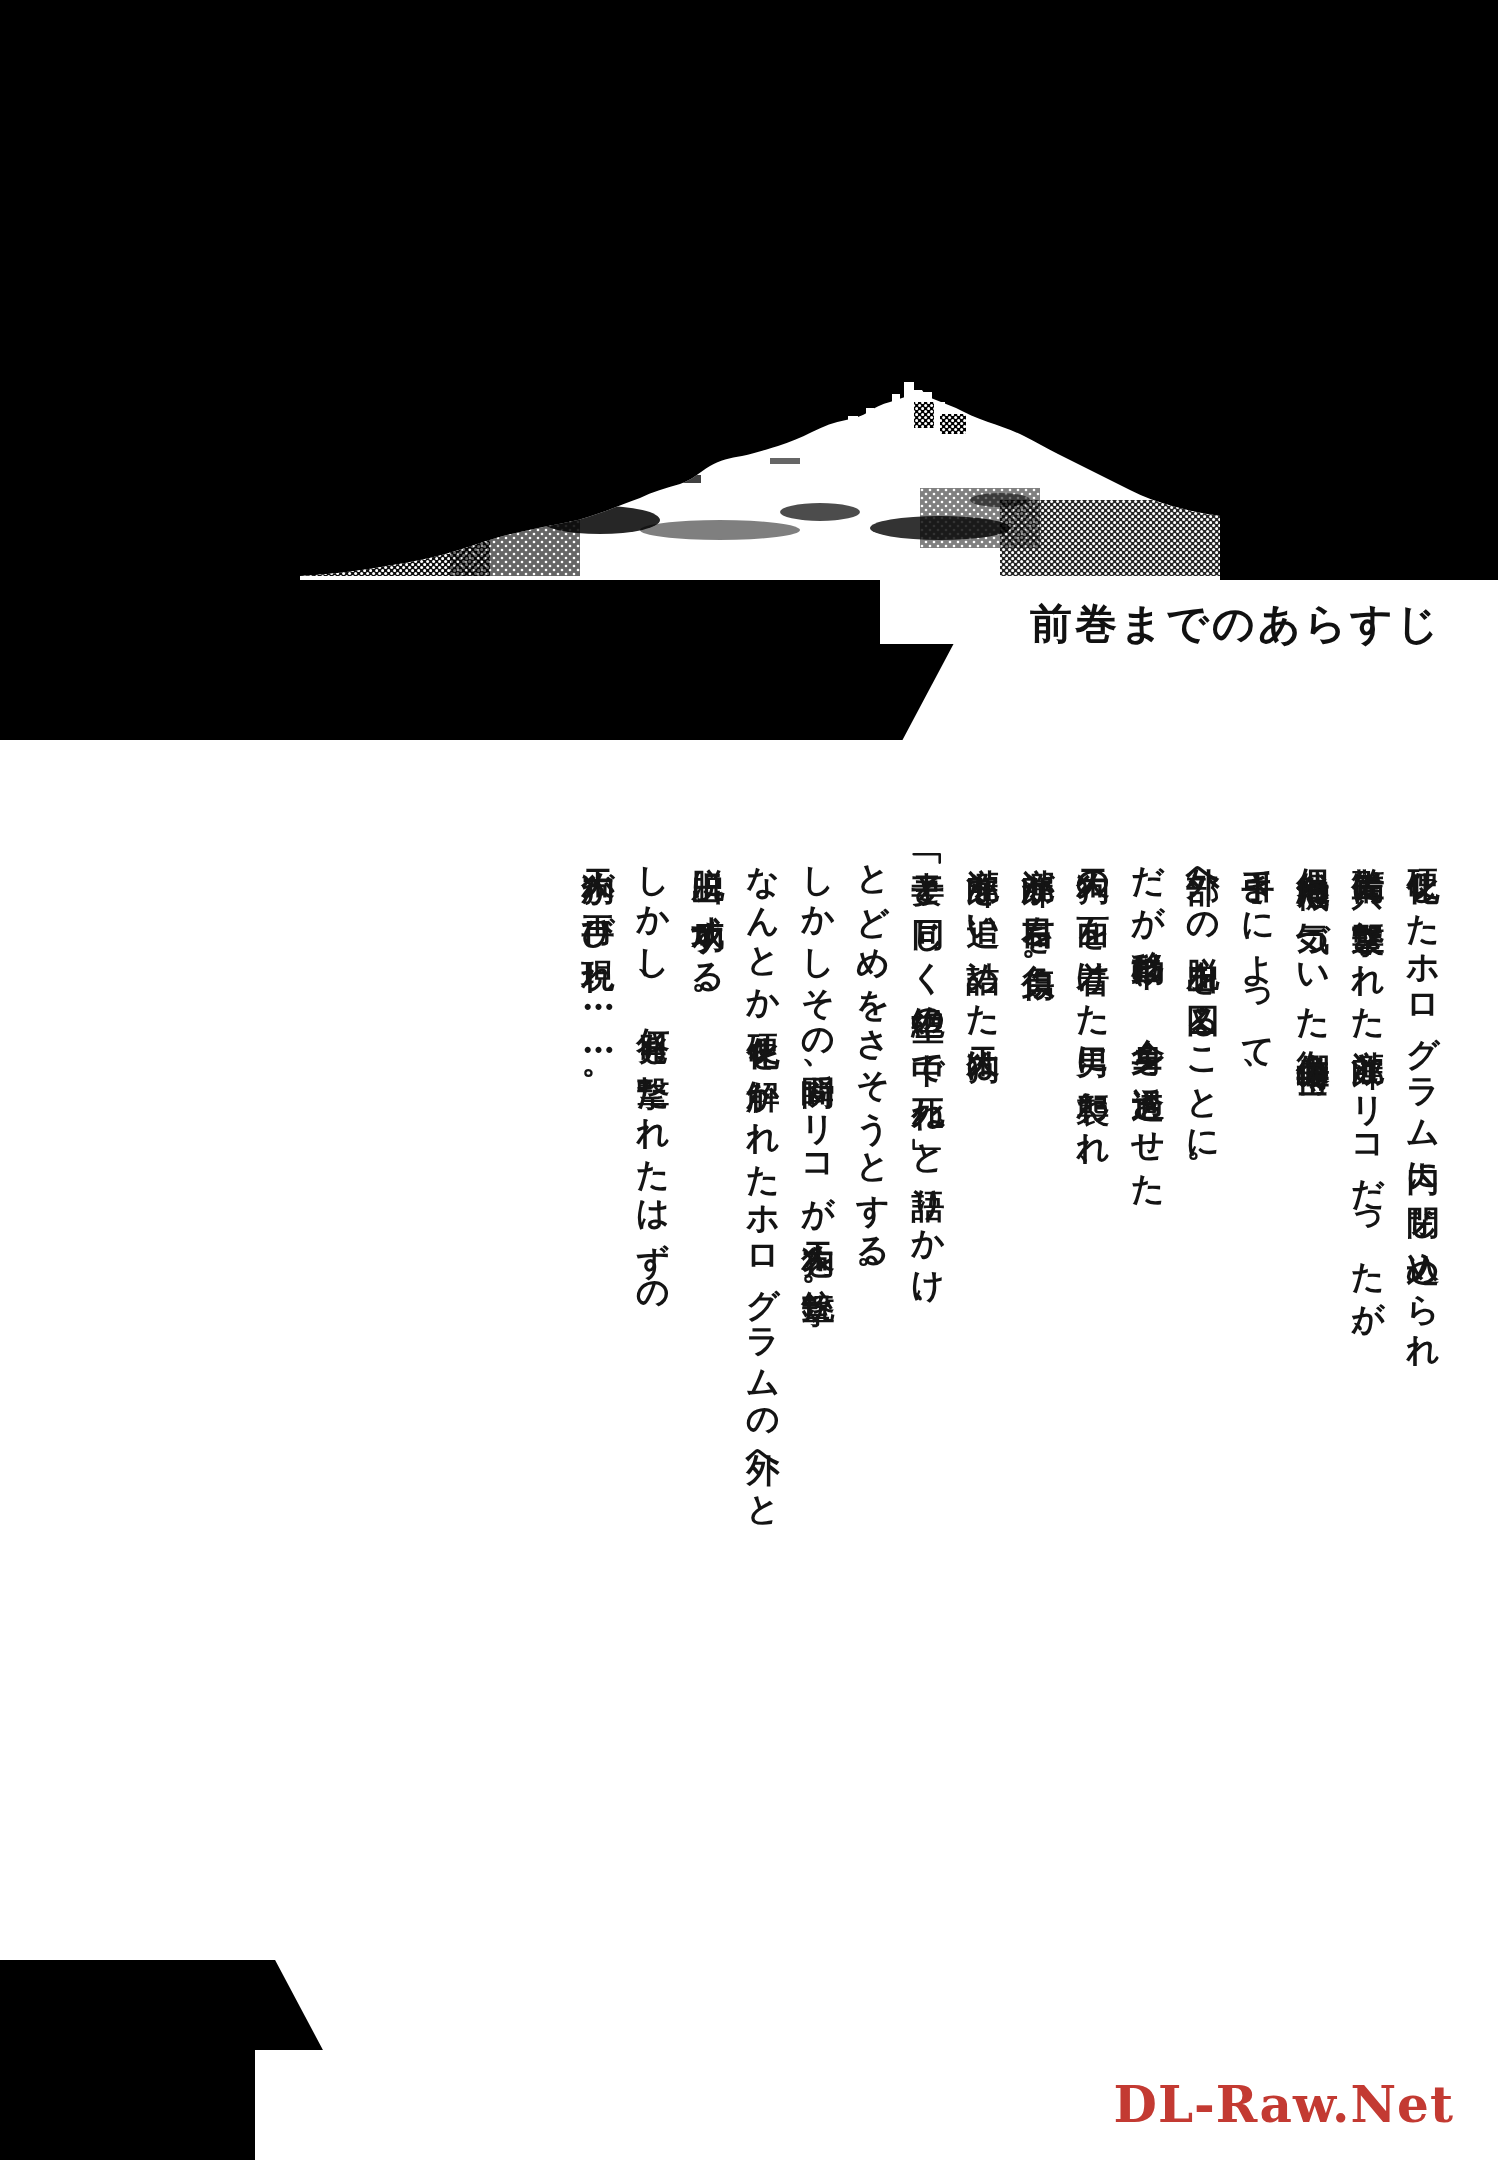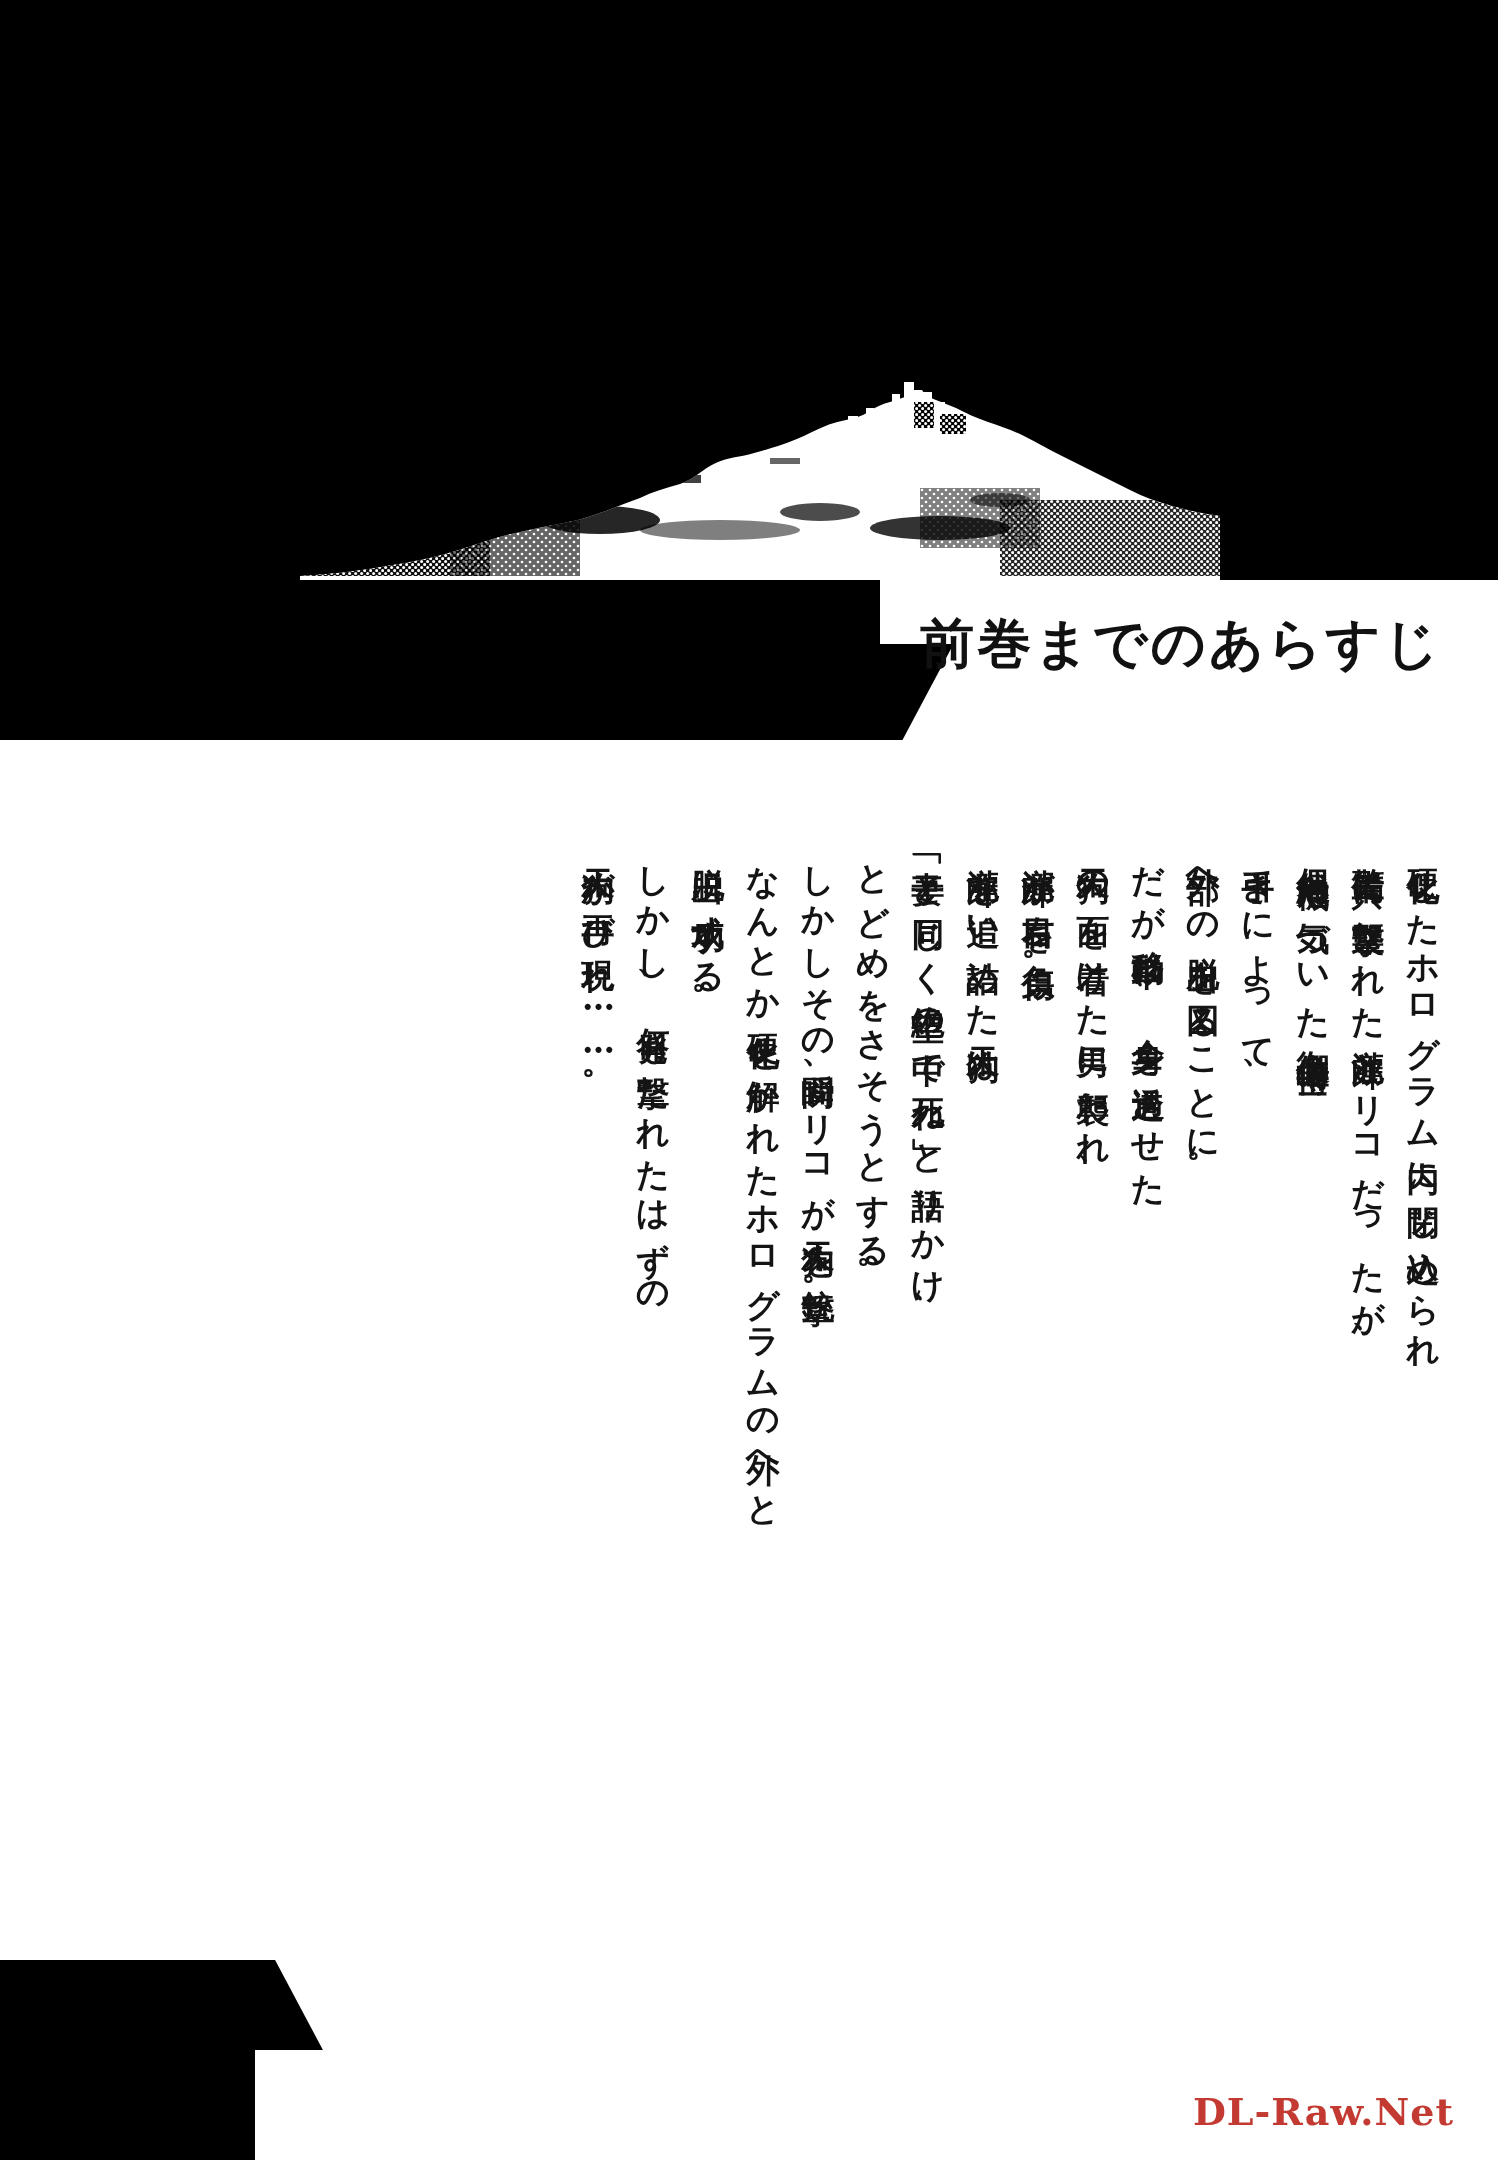--- a/index.html
+++ b/index.html
@@ -74,23 +74,23 @@
   .header-bar {
     position: absolute;
     left: 0;
     top: 0;
     width: 1498px;
     height: 160px;
   }
   .header-title {
     position: absolute;
     right: 56px;
-    top: 28px;
+    top: 16px;
     font-family: "DejaVu Sans", "Liberation Sans", sans-serif;
-    font-size: 54px;
+    font-size: 42px;
     font-weight: 700;
     letter-spacing: 3px;
     color: #111111;
     white-space: nowrap;
   }
 
   .notch-bottom-left {
     position: absolute;
     left: 0;
     bottom: 0;
@@ -135,21 +135,21 @@
     white-space: nowrap;
     font-weight: 600;
   }
 
   
   .watermark {
     position: absolute;
     right: 44px;
     bottom: 26px;
     font-family: "DejaVu Serif", "Liberation Serif", serif;
-    font-size: 38px;
+    font-size: 50px;
     font-weight: 700;
     color: #c33a32;
     letter-spacing: 1px;
     white-space: nowrap;
   }
 </style>
 </head>
 <body>
 
 <div class="page">

